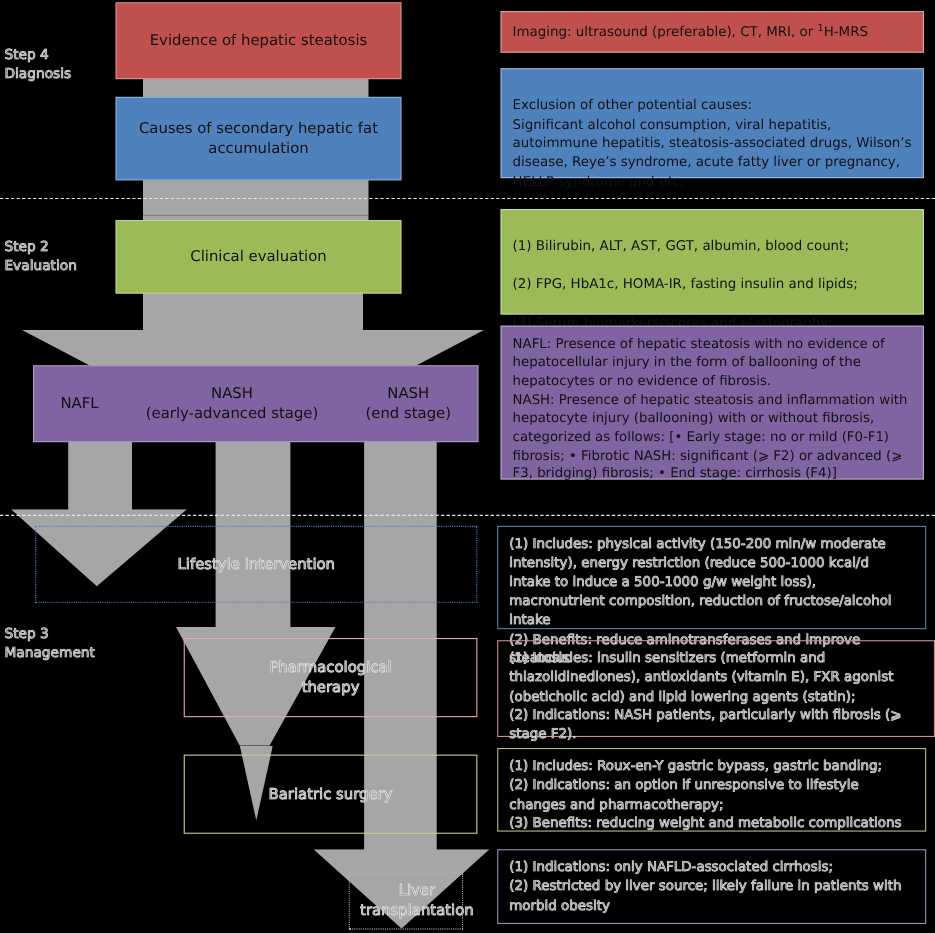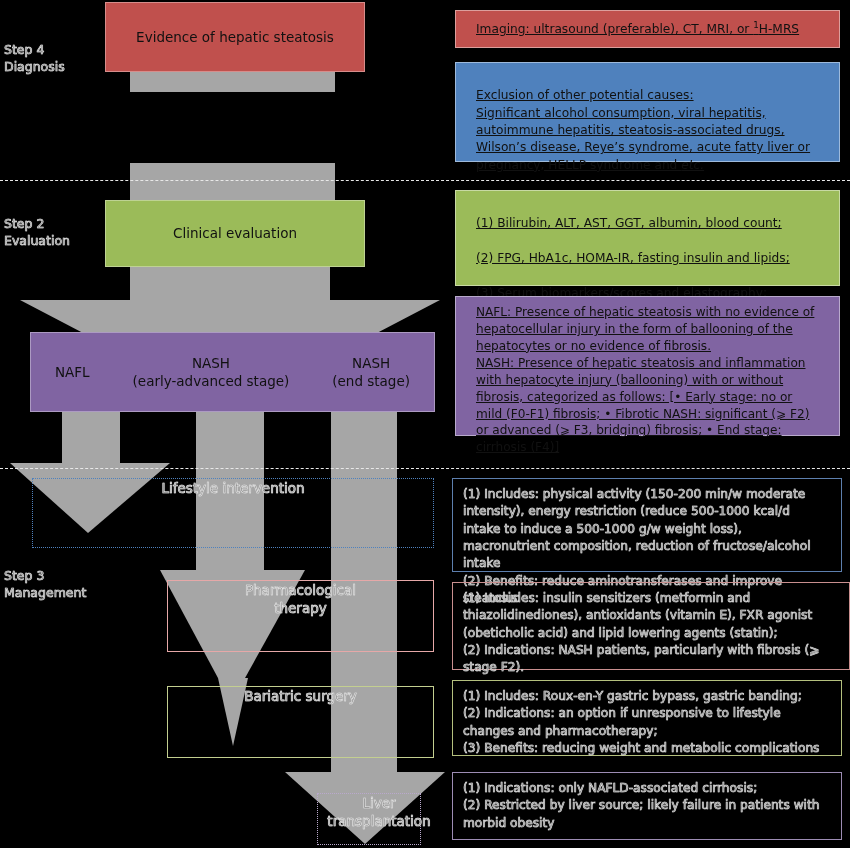--- a/index.html
+++ b/index.html
@@ -22,33 +22,32 @@
     font-size:13.5px;line-height:1.35;
     padding:4px 8px;
     border:1px solid rgba(255,255,255,.35);
     z-index:6;
   }
 
   
   .panel{
     position:absolute;box-sizing:border-box;
     color:#111;font-size:12.2px;line-height:1.42;
-    padding:7px 20px;
+    padding:7px 10px;
     border:1px solid rgba(255,255,255,.45);
     white-space:pre-line;
     z-index:6;
-    text-decoration:underline;
   }
 
   
   .ghost{
     position:absolute;box-sizing:border-box;
     background:transparent;
     z-index:7;
-    display:flex;justify-content:center;
+    display:flex;align-items:center;justify-content:center;
     text-align:center;
   }
   .ghost .glabel{
     font-size:13.5px;line-height:1.35;
     color:#7a7a7a;
     -webkit-text-stroke:0.6px #e9e9e9;
     text-shadow:0 0 1px #d8d8d8;
   }
   .ghostpanel{
     position:absolute;box-sizing:border-box;
@@ -130,20 +129,22 @@
 
   <div class="stepcap" style="left:4px;top:42px;">Step 4
 Diagnosis</div>
   <div class="stepcap" style="left:4px;top:216px;">Step 2
 Evaluation</div>
   <div class="stepcap" style="left:4px;top:568px;">Step 3
 Management</div>
 
   <div class="solidbox" style="left:105px;top:2px;background:#c0504d;width:260px;height:70px;">Evidence of hepatic steatosis</div>
 
+  <div class="solidbox" style="left:105px;top:88px;background:#4f81bd;width:260px;height:76px;">Causes of secondary hepatic fat
+accumulation</div>
 
   <div class="panel" style="left:455px;top:10px;background:#c0504d;width:385px;height:38px;
               display:flex;align-items:center;">
     <span>Imaging: ultrasound (preferable), CT, MRI, or <span class="sup">1</span>H-MRS</span>
   </div>
 
   <div class="panel" style="left:455px;top:62px;background:#4f81bd;width:385px;height:100px;">
     <span>Exclusion of other potential causes:
 Significant alcohol consumption, viral hepatitis, autoimmune hepatitis, steatosis-associated drugs, Wilson’s disease, Reye’s syndrome, acute fatty liver or pregnancy, HELLP syndrome and </span><span class="it">etc.</span>
   </div>
@@ -151,21 +152,21 @@
   <div class="solidbox" style="left:105px;top:200px;background:#9bbb59;width:260px;height:67px;">Clinical evaluation</div>
 
   <div class="panel" style="left:455px;top:190px;background:#9bbb59;width:385px;height:96px;">
 <span>(1) Bilirubin, ALT, AST, GGT, albumin, blood count;</span><br>
 <span>(2) FPG, HbA1c, HOMA-IR, fasting insulin and lipids;</span><br>
 <span>(3) Serum biomarkers/scores and elastography;</span><br>
 <span>(4) Liver biopsy and histology;</span><br>
 <span>(5) Anthropometry (<span class="it">e.g.</span> BMI, WHR) and blood pressure</span>
   </div>
 
-  <div class="solidbox" style="left:30px;top:332px;background:#8064a2;width:405px;height:80px;
+  <div class="solidbox" style="left:30px;top:332px;background:#8064a2;width:405px;height:70px;
               justify-content:space-between;padding:0 24px;">
     <span>NAFL</span>
     <span style="white-space:pre-line;">NASH
 (early-advanced stage)</span>
     <span style="white-space:pre-line;">NASH
 (end stage)</span>
   </div>
 
   <div class="panel" style="left:455px;top:296px;background:#8064a2;width:385px;height:140px;
               font-size:12.1px;line-height:1.4;">NAFL: Presence of hepatic steatosis with no evidence of hepatocellular injury in the form of ballooning of the hepatocytes or no evidence of fibrosis.

